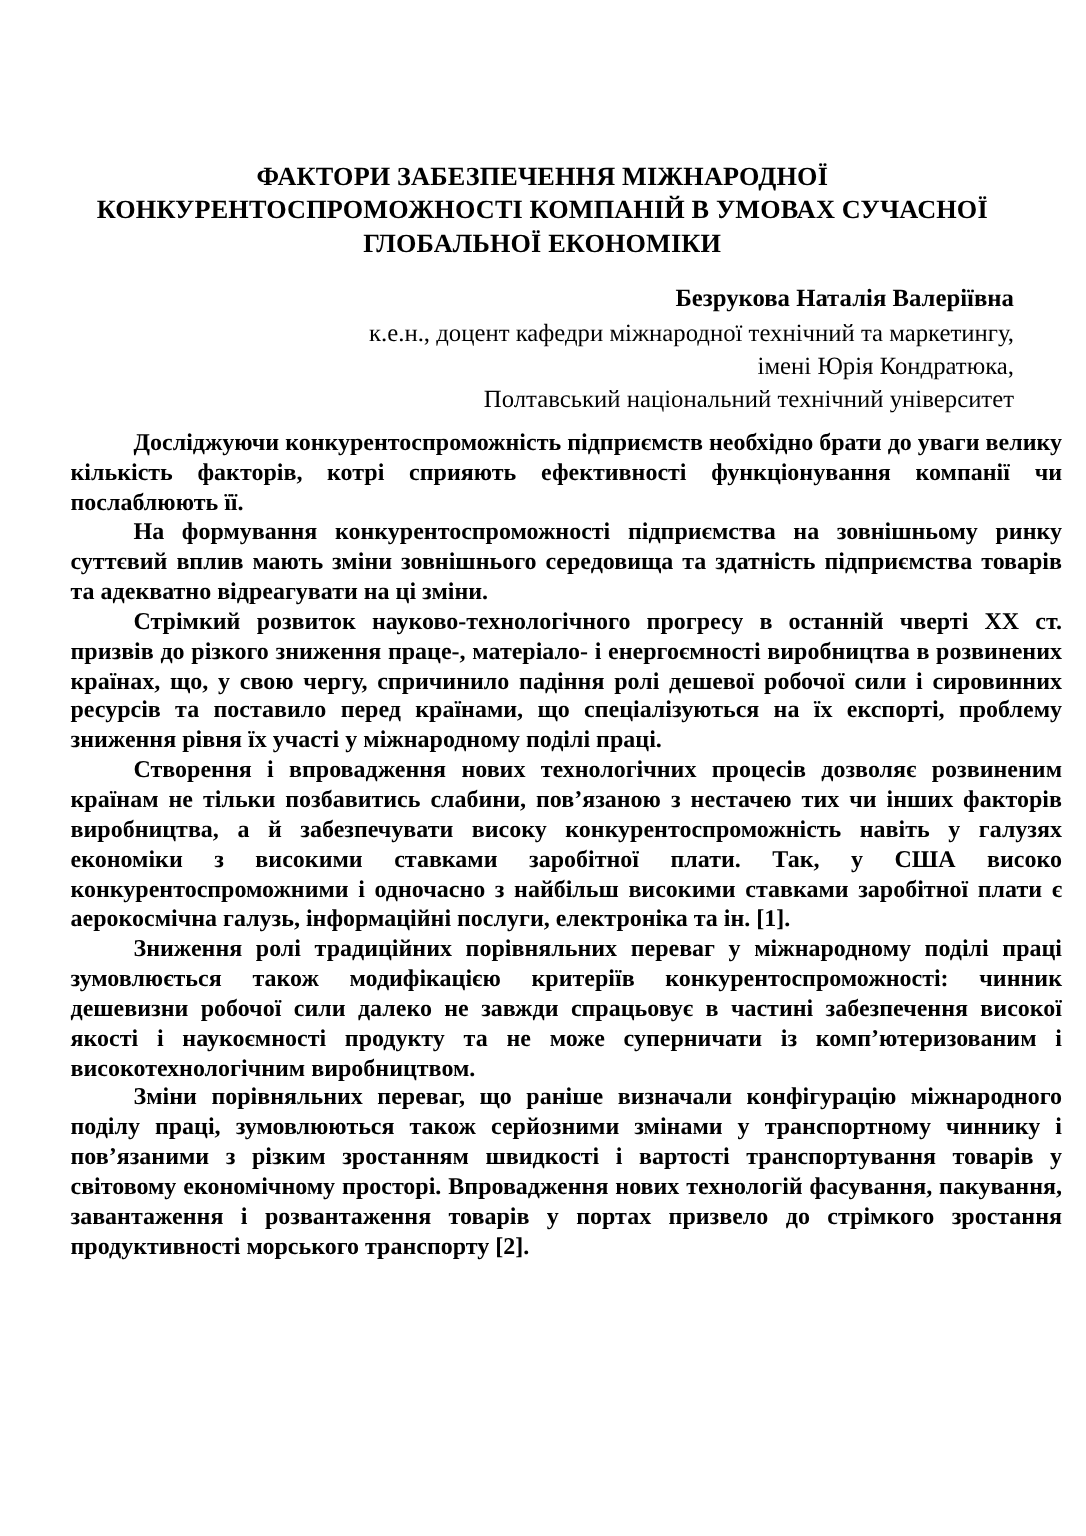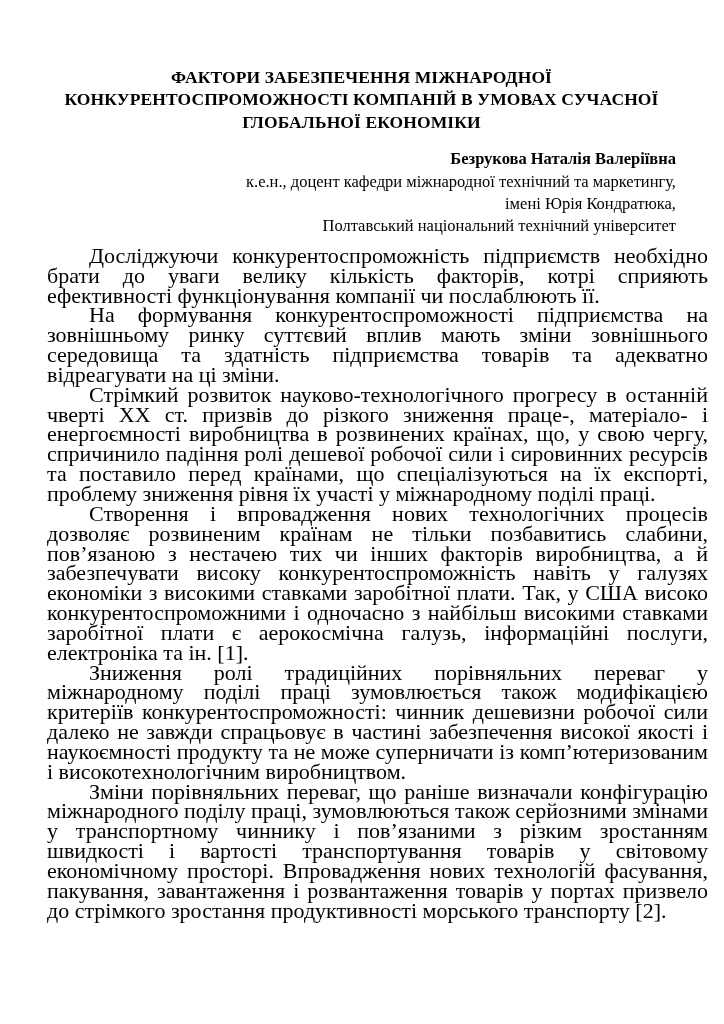--- a/index.html
+++ b/index.html
@@ -8,21 +8,21 @@
     background: #ffffff;
   }
   .page {
     position: relative;
     width: 724px;
     height: 1024px;
     margin: 0 auto;
     background: #ffffff;
     color: #000000;
     box-sizing: border-box;
-    padding: 66px 16px 0 47px;
+    padding: 106px 16px 0 47px;
     font-family: "Liberation Serif", "DejaVu Serif", serif;
     overflow: hidden;
   }
   .title {
     margin: 0 32px 0 0;
     text-align: center;
     font-weight: bold;
     font-size: 17.5px;
     line-height: 22.4px;
     letter-spacing: 0.1px;
@@ -34,24 +34,25 @@
     margin: 15px 32px 0 0;
     text-align: right;
     font-size: 16.5px;
     line-height: 22.4px;
   }
   .author-name {
     font-weight: bold;
   }
   .article-body {
     margin-top: 8px;
-    font-size: 22px;
+    font-size: 16px;
     line-height: 19.85px;
     text-align: justify;
     text-justify: inter-word;
+    font-weight: bold;
   }
   .article-body p {
     margin: 0;
     padding: 0;
     text-indent: 42px;
   }
 </style>
 </head>
 <body>
 

